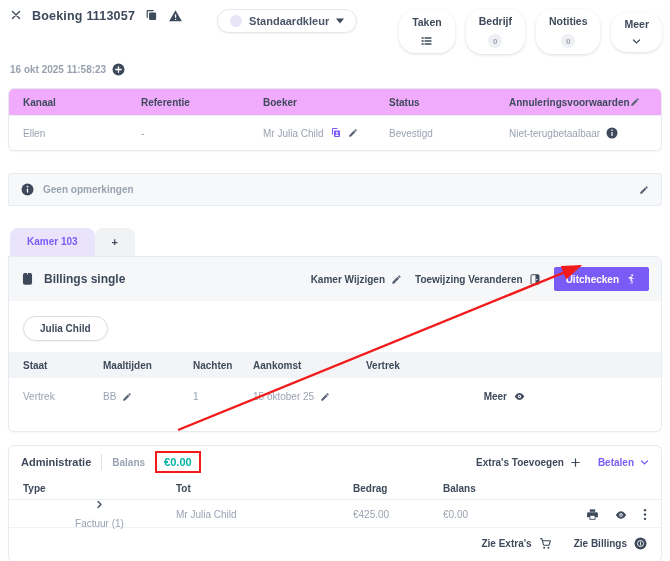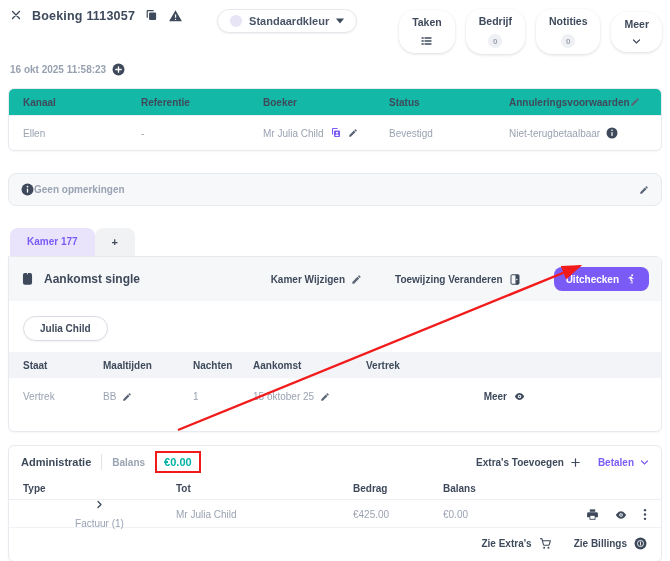--- a/index.html
+++ b/index.html
@@ -25,43 +25,43 @@
 
   .date-row { display:flex; align-items:center; gap:6px; padding:9px 0 0 10px;
     color:#98a1b0; font-size:10px; font-weight:600; }
 
   
   .card { margin:12px 8px 0; border:1px solid #e7eaee; border-radius:6px; background:#fff;
     box-shadow:0 1px 2px rgba(16,24,40,.04); overflow:hidden; }
 
   .bk-grid { display:grid; grid-template-columns:118px 122px 126px 120px 1fr 20px;
     align-items:center; padding:0 14px; }
-  .bk-head { background:#14b8a6; height:27px; font-weight:700; font-size:10px; border-bottom:1px solid #eceef2; }
+  .bk-head { background:#f0abfc; height:27px; font-weight:700; font-size:10px; border-bottom:1px solid #eceef2; }
   .bk-row { height:34px; color:#9aa3b2; font-size:10px; }
   .cell-flex { display:flex; align-items:center; gap:6px; }
   .pencil { color:#5b6575; cursor:pointer; }
 
-  .remarks { margin:22px 8px 0; background:#f7f8fa; border:1px solid #e7eaee; border-radius:8px;
-    padding:9px 12px; display:flex; align-items:center; color:#9aa3b2; font-size:10px; font-weight:600; }
+  .remarks { margin:22px 8px 0; background:#f7f8fa; border:1px solid #e7eaee; border-radius:2px;
+    padding:9px 12px; display:flex; align-items:center; gap:9px; color:#9aa3b2; font-size:10px; font-weight:600; }
   .remarks .pencil { margin-left:auto; }
 
   
   .tabs { display:flex; margin:22px 0 0 10px; }
   .tab-active { background:#e9e3fc; color:#7b5bf5; font-weight:700; font-size:10px;
     padding:8px 17px; border-radius:8px 8px 0 0; cursor:pointer; }
   .tab-add { background:#f1f2f4; color:#3e4a5b; font-weight:700; font-size:11px;
     padding:8px 17px; border-radius:8px 8px 0 0; cursor:pointer; }
   .room-card { margin:0 8px; border:1px solid #e7eaee; border-radius:0 6px 6px 6px;
     background:#fff; padding-bottom:16px; box-shadow:0 1px 2px rgba(16,24,40,.04); }
   .room-head { background:#f6f7f9; padding:10px 12px; display:flex; align-items:center; gap:10px; }
   .room-name { font-size:12px; font-weight:700; }
-  .room-actions { margin-left:auto; display:flex; align-items:center; gap:33px; }
+  .room-actions { margin-left:auto; display:flex; align-items:center; gap:13px; }
   .action-link { display:flex; align-items:center; gap:6px; font-weight:700; font-size:10px; cursor:pointer; }
   .btn-checkout { display:flex; align-items:center; gap:7px; background:#7b5bf5; color:#fff;
-    font-weight:700; font-size:10px; border:none; border-radius:8px; padding:6px 12px; cursor:pointer; }
+    font-weight:700; font-size:10px; border:none; border-radius:2px; padding:6px 12px; cursor:pointer; }
   .chip-row { padding:15px 14px 11px; }
   .chip { display:inline-flex; border:1px solid #d8dce2; border-radius:16px; padding:6px 16px;
     font-weight:700; font-size:10px; box-shadow:0 1px 2px rgba(16,24,40,.05); cursor:pointer; }
   .rm-grid { display:grid; grid-template-columns:80px 90px 60px 113px 160px 1fr;
     align-items:center; padding:0 14px; }
   .rm-head { background:#f3f4f7; height:26px; font-weight:700; font-size:10px; }
   .rm-row { height:37px; color:#9aa3b2; font-size:10px; }
   .meer-cell { justify-self:end; display:flex; align-items:center; gap:6px;
     color:#3e4a5b; font-weight:700; cursor:pointer; }
 
@@ -203,30 +203,30 @@
     </svg>
   <span>Geen opmerkingen</span>
   <span class="pencil">
     <svg width="10" height="10" viewBox="0 0 24 24" fill="currentColor">
         <path d="M3 17.25V21h3.75L17.8 9.94l-3.75-3.75L3 17.25zM20.7 7.04a1 1 0 0 0 0-1.41l-2.34-2.34a1 1 0 0 0-1.41 0l-1.83 1.83 3.75 3.75 1.83-1.83z"></path>
       </svg>
   </span>
 </div>
 
 <div class="tabs">
-  <div class="tab-active">Kamer 177</div>
+  <div class="tab-active">Kamer 103</div>
   <div class="tab-add">+</div>
 </div>
 
 <div class="room-card">
   <div class="room-head">
     <svg width="13" height="15" viewBox="0 0 20 22">
         <path d="M6 1h3l1 3 1-3h3q3 0 3 3v12q0 3-3 3H6q-3 0-3-3V4q0-3 3-3z" fill="#3e4a5b"></path>
       </svg>
-    <span class="room-name">Aankomst single</span>
+    <span class="room-name">Billings single</span>
     <div class="room-actions">
       <span class="action-link">
         <span>Kamer Wijzigen</span>
         <span class="pencil">
           <svg width="11" height="11" viewBox="0 0 24 24" fill="currentColor">
               <path d="M3 17.25V21h3.75L17.8 9.94l-3.75-3.75L3 17.25zM20.7 7.04a1 1 0 0 0 0-1.41l-2.34-2.34a1 1 0 0 0-1.41 0l-1.83 1.83 3.75 3.75 1.83-1.83z"></path>
             </svg>
         </span>
       </span>
       <span class="action-link">

